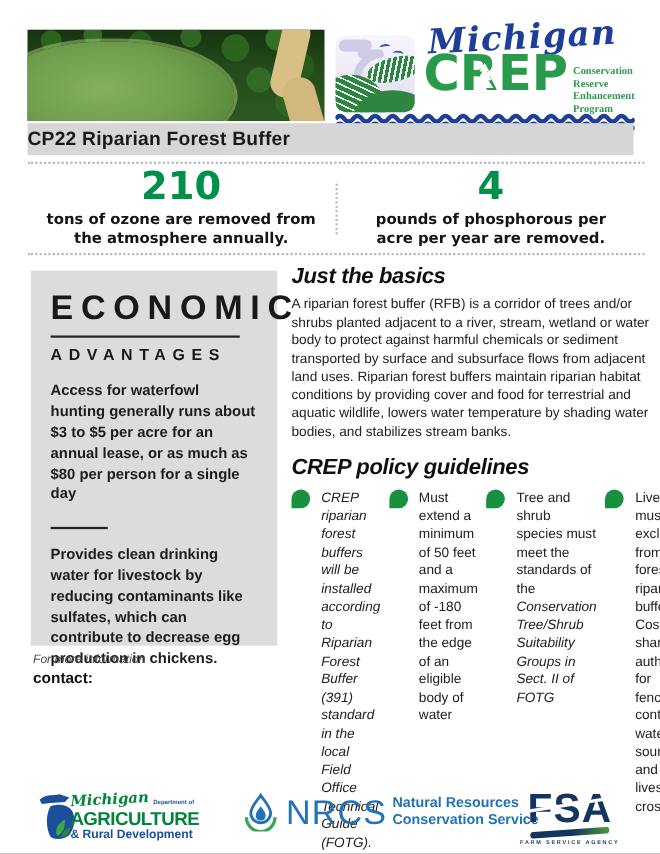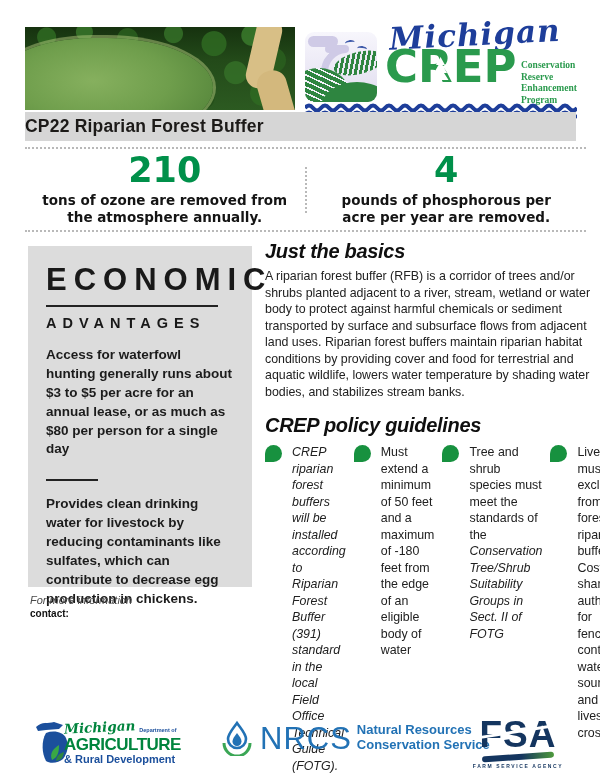--- a/index.html
+++ b/index.html
@@ -84,21 +84,21 @@
   .econ-box{position:absolute;left:28px;top:246px;width:224px;height:341px;background:var(--box_gray);
     padding:16px 18px;}
   .econ-title1{font-size:31px;font-weight:800;letter-spacing:7px;color:#191919;}
   .econ-rule{border-top:2px solid #222;width:172px;margin:7px 0 8px 0;}
   .econ-rule.short{width:52px;margin:20px 0 14px 0;}
   .econ-title2{font-size:14.5px;font-weight:800;letter-spacing:6px;color:#191919;}
   .econ-para{font-size:13.5px;font-weight:700;line-height:1.4;color:#1c1c1c;margin-top:15px;}
   .econ-para.p2{margin-top:0;}
   .more-info{position:absolute;left:30px;top:594px;}
   .mi-line1{font-size:11px;font-style:italic;color:#4a4a4a;}
-  .mi-line2{font-size:10px;font-weight:800;color:#111;margin-top:2px;}
+  .mi-line2{font-size:14px;font-weight:800;color:#111;margin-top:2px;}
 
   
   .col-heading{font-size:20px;font-weight:800;font-style:italic;color:#0f0f0f;letter-spacing:-.3px;}
   .basics{position:absolute;left:265px;top:240px;width:326px;}
   .basics .body{font-size:12.4px;line-height:1.33;color:#212121;margin-top:5px;}
   .guidelines{position:absolute;left:265px;top:414px;width:326px;}
   .bullets{margin-top:7px;display:flex;gap:8px;}
   .bullet-item{display:flex;align-items:flex-start;gap:10px;}
   .bullet{flex:0 0 17px;width:17px;height:17px;margin-top:1px;background:var(--bullet_green);
     border-radius:50% 50% 50% 0;}

